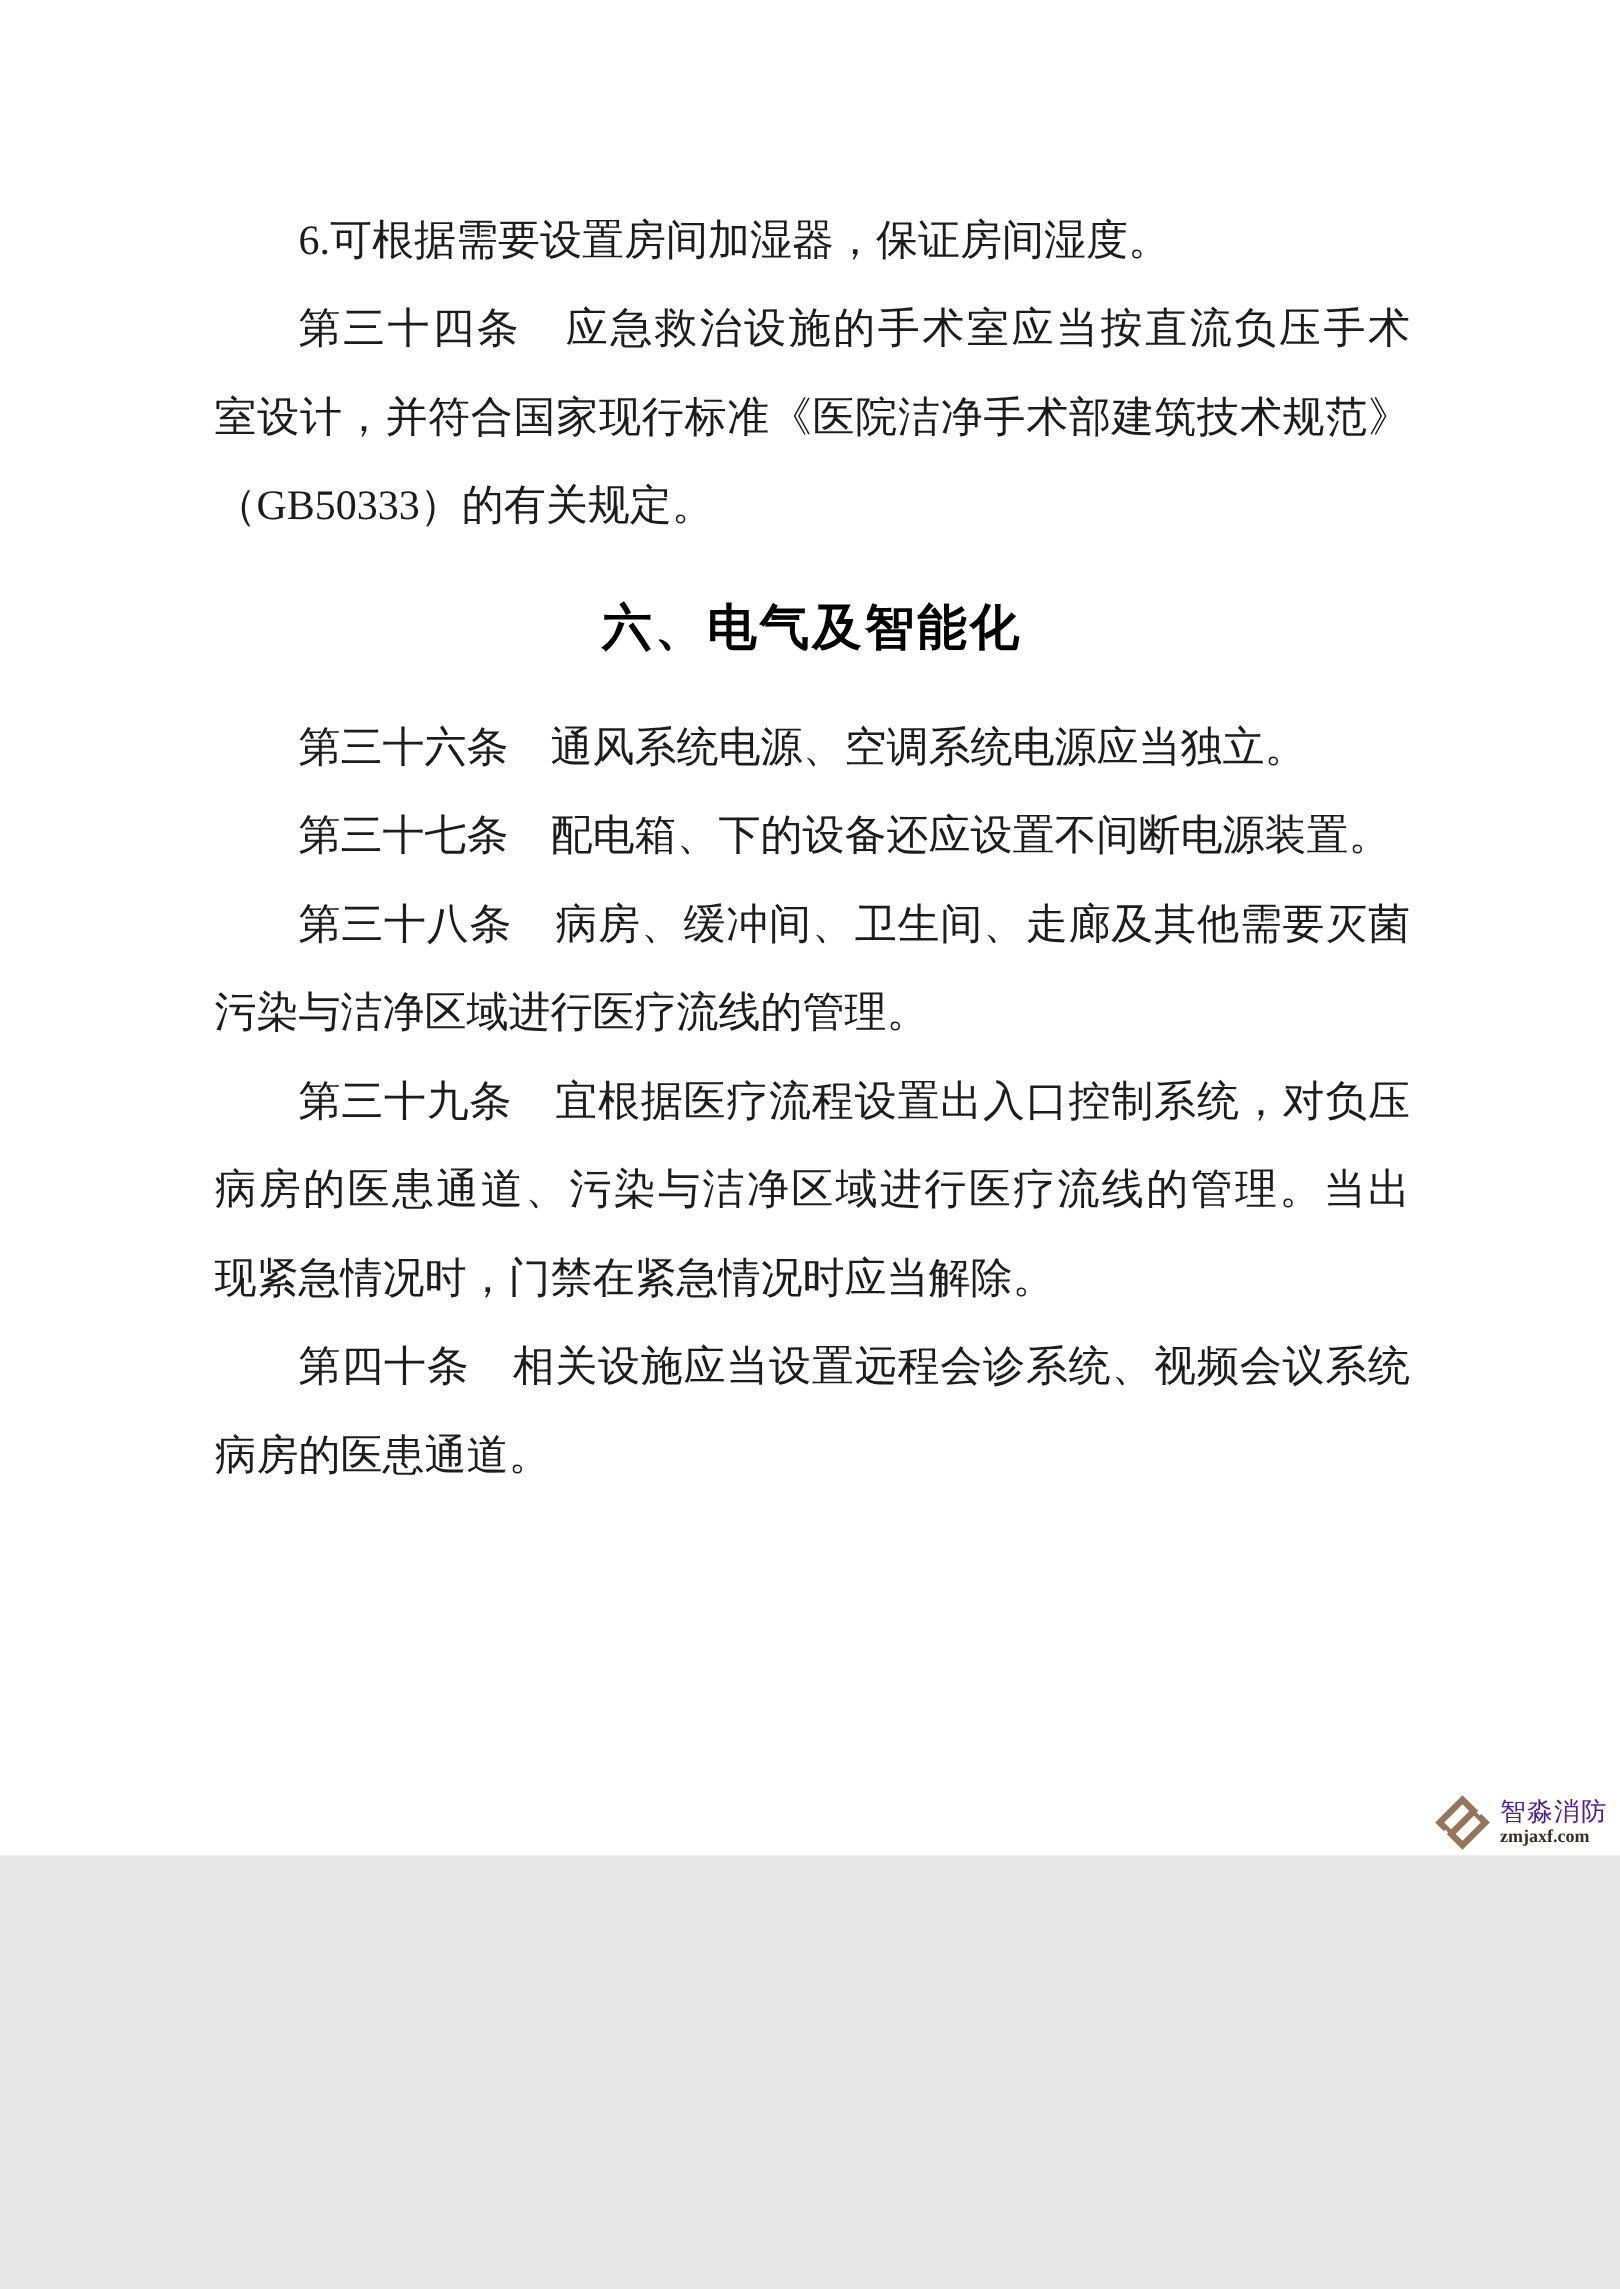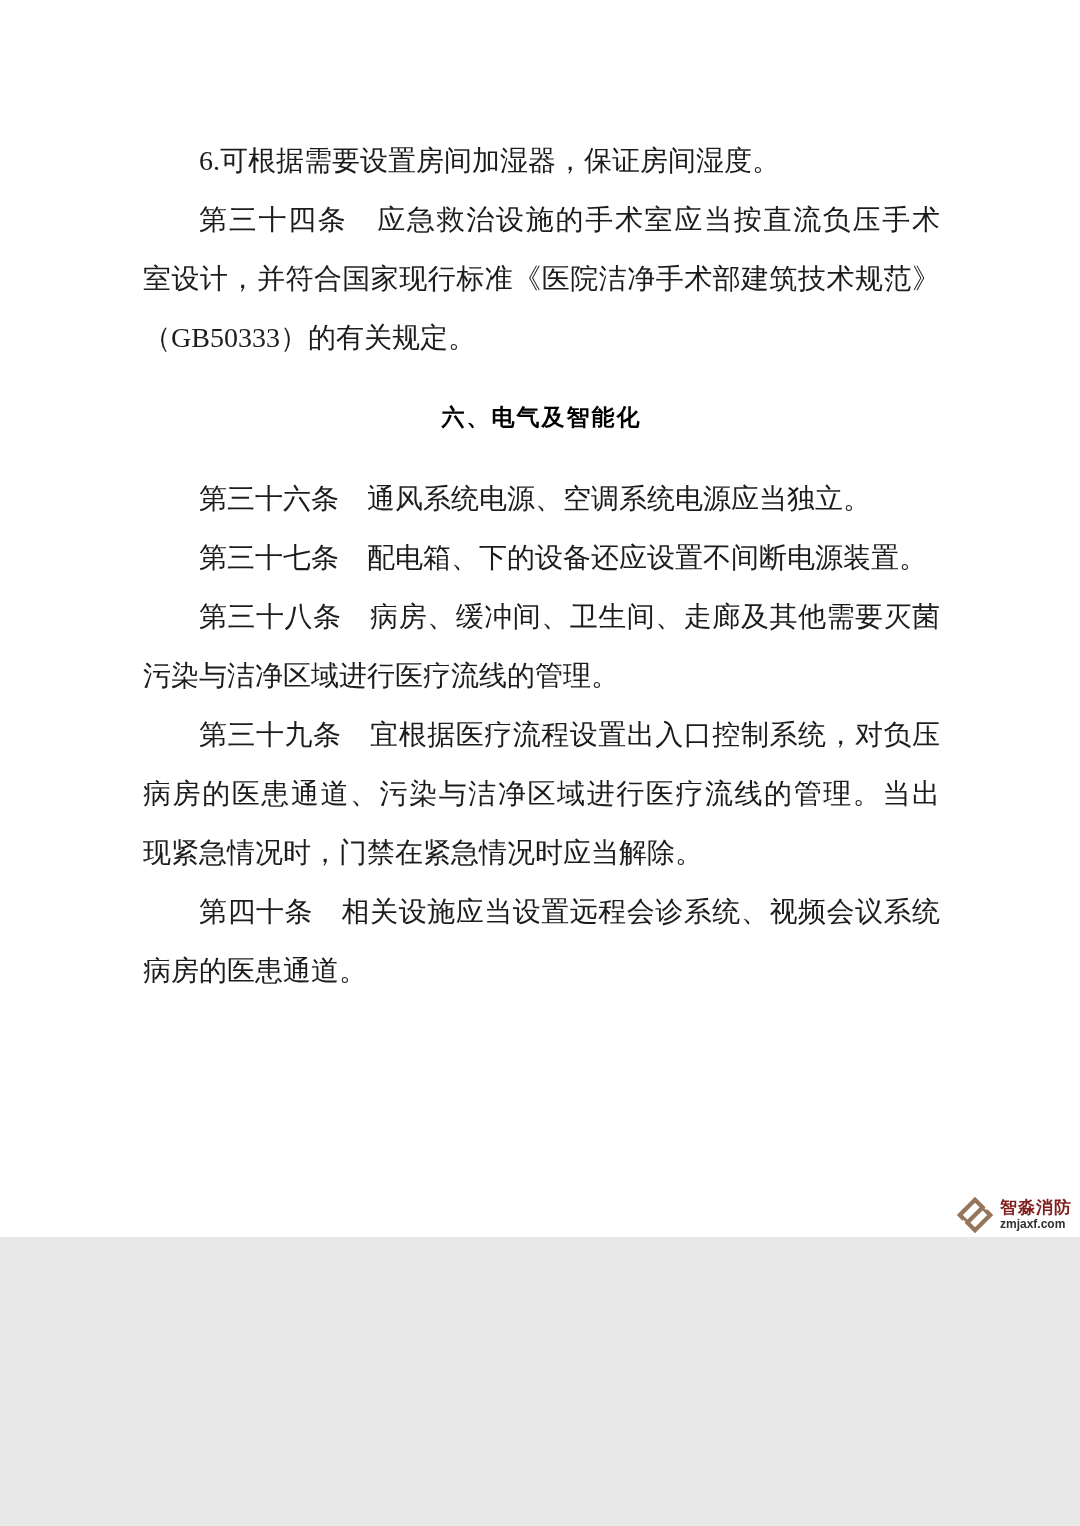--- a/index.html
+++ b/index.html
@@ -36,21 +36,21 @@
     text-align: justify;
     text-align-last: justify;
   }
   .line.ind {
     text-indent: 56px;
   }
   .heading {
     margin: 21px 0 22px 0;
     font-family: "Liberation Sans", sans-serif;
     font-weight: bold;
-    font-size: 23px;
+    font-size: 33px;
     line-height: 59px;
     text-align: center;
     color: #000000;
     letter-spacing: 2px;
   }
   .footer {
     position: absolute;
     left: 143px;
     width: 797px;
     top: 1398px;
@@ -75,21 +75,21 @@
     display: flex;
     flex-direction: column;
     line-height: 1.1;
   }
   .wm-brand {
     font-family: "Liberation Sans", sans-serif;
     font-size: 17px;
     letter-spacing: 1px;
   }
   .wm-domain {
-    font-family: Liberation Sans, sans-serif;
+    font-family: Liberation Serif, serif;
     font-weight: bold;
     font-size: 12px;
   }
 </style>
 </head>
 <body>
 
 <div class="page">
 
   <div class="content">
@@ -137,18 +137,18 @@
     <span>7</span>
   </div>
 
   <div class="watermark">
     <svg class="wm-logo" viewBox="0 0 40 40" aria-hidden="true">
       <path d="M20 4 L36 20 L20 36 L4 20 Z" fill="none" stroke-width="4.5" stroke="#96755a"></path>
       <path d="M28.5 11.5 L11.5 28.5" fill="none" stroke-width="4.5" stroke="#96755a"></path>
       <path d="M31 14 L34 11 M6 29 L9 26" fill="none" stroke="#ffffff" stroke-width="3"></path>
     </svg>
     <div class="wm-text">
-      <span class="wm-brand" style="color: #7f1d1d; font-weight: bold;">智淼消防</span>
+      <span class="wm-brand" style="color: #4c1d95;">智淼消防</span>
       <span class="wm-domain" style="color: rgb(51, 48, 43);">zmjaxf.com</span>
     </div>
   </div>
 
 </div>
 
 </body></html>

